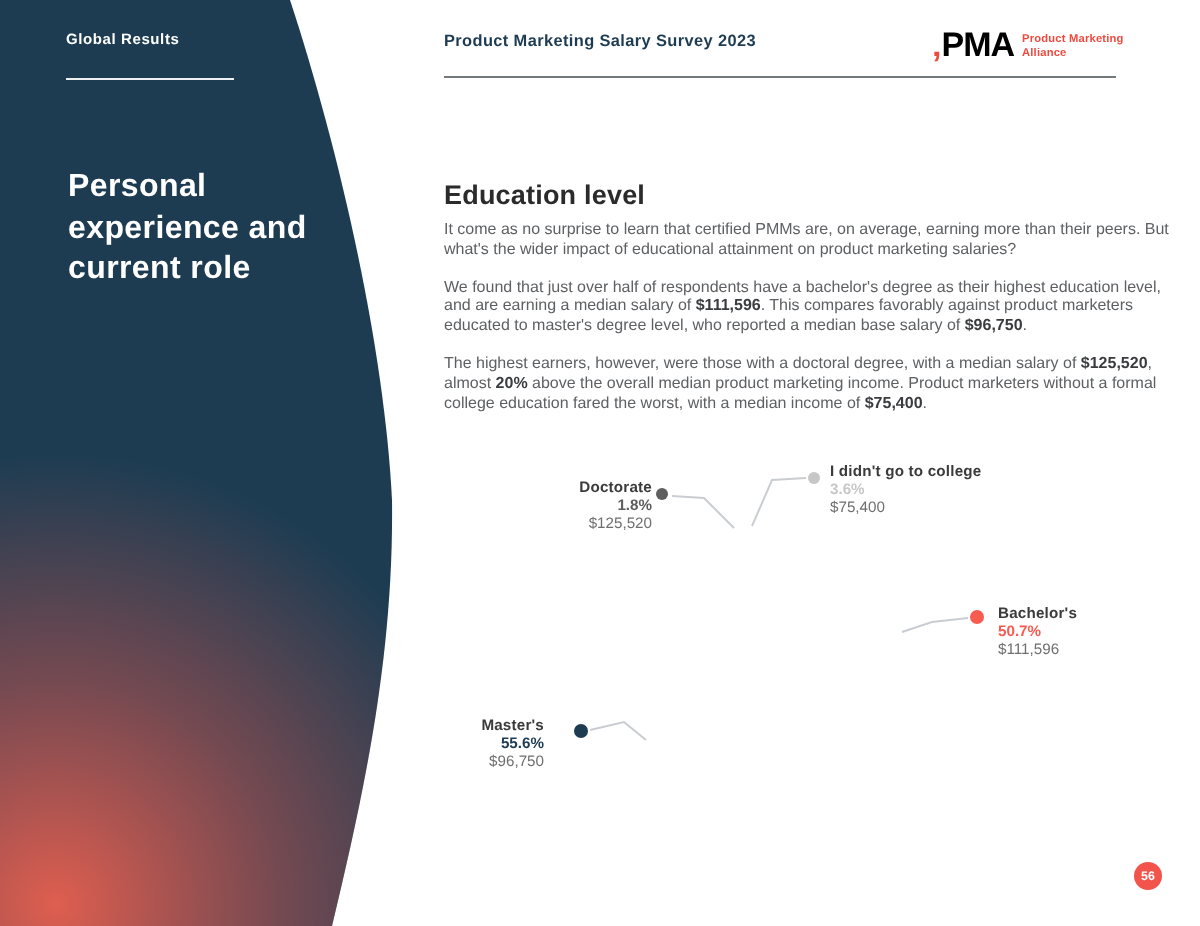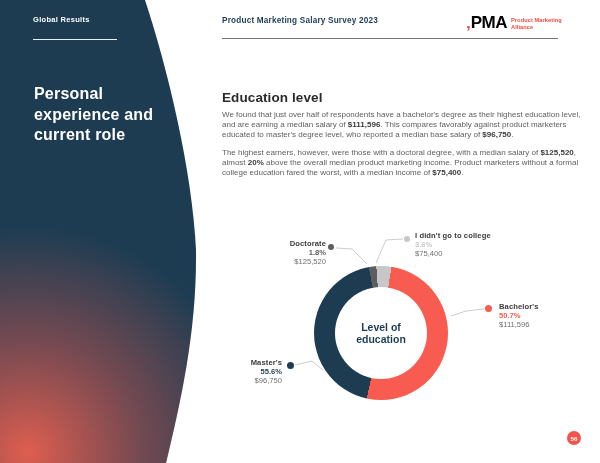--- a/index.html
+++ b/index.html
@@ -120,30 +120,25 @@
     <span class="name">
       <div>Product Marketing</div>
       <div>Alliance</div>
     </span>
   </div>
 
   <div class="abs" id="sidebar-title">Personal experience and current role</div>
 
   <div class="abs" id="article-heading">Education level</div>
   <div class="abs" id="paragraphs">
+    <p><span>It come as no surprise to learn that certified PMMs are, on average, earning more than their peers. But what's the wider impact of educational attainment on product marketing salaries?</span></p>
     <p><span>We found that just over half of respondents have a bachelor's degree as their highest education level, and are earning a median salary of </span><b>$111,596</b><span>. This compares favorably against product marketers educated to master's degree level, who reported a median base salary of </span><b>$96,750</b><span>.</span></p>
     <p><span>The highest earners, however, were those with a doctoral degree, with a median salary of </span><b>$125,520</b><span>, almost </span><b>20%</b><span> above the overall median product marketing income. Product marketers without a formal college education fared the worst, with a median income of </span><b>$75,400</b><span>.</span></p>
   </div>
 
-  <div class="abs" id="donut-ring" style="background: conic-gradient(from -4deg, rgb(199, 199, 199) 0deg, rgb(199, 199, 199) 13.01deg, rgb(248, 91, 79) 13.01deg, rgb(248, 91, 79) 196.27deg, rgb(29, 60, 82) 196.27deg, rgb(29, 60, 82) 353.49deg, rgb(94, 94, 94) 353.49deg, rgb(94, 94, 94) 360deg);">
-    <div id="donut-hole">
-      <div class="center-line">Level of</div>
-      <div class="center-line">education</div>
-    </div>
-  </div>
 
   <svg id="leader-svg" viewBox="0 0 600 463" aria-hidden="true">
     <polyline points="336,248 352,249 367,264" fill="none" stroke="#C9CDD1" stroke-width="1"></polyline>
     <polyline points="403,239 386,240 376,263" fill="none" stroke="#C9CDD1" stroke-width="1"></polyline>
     <polyline points="451,316 466,311 484,309" fill="none" stroke="#C9CDD1" stroke-width="1"></polyline>
     <polyline points="295,365 312,361 323,370" fill="none" stroke="#C9CDD1" stroke-width="1"></polyline>
   </svg>
 
   <span class="dot" style="left: 328px; top: 244px; width: 6px; height: 6px; background: rgb(94, 94, 94);"></span>
   <span class="dot" style="left: 404px; top: 236px; width: 6px; height: 6px; background: rgb(199, 199, 199);"></span>
@@ -158,21 +153,21 @@
   <div class="cl" style="left:415px; top:232px;">
     <div class="name">I didn't go to college</div>
     <div class="pct" style="color: rgb(199, 199, 199);">3.6%</div>
     <div class="sal">$75,400</div>
   </div>
   <div class="cl" style="left:499px; top:303px;">
     <div class="name">Bachelor's</div>
     <div class="pct" style="color: rgb(248, 91, 79);">50.7%</div>
     <div class="sal">$111,596</div>
   </div>
-  <div class="cl right" style="left:182px; top:359px; width:100px;">
+  <div class="cl right" style="left:172px; top:359px; width:100px;">
     <div class="name">Master's</div>
     <div class="pct" style="color: rgb(29, 60, 82);">55.6%</div>
     <div class="sal">$96,750</div>
   </div>
 
   <div class="abs" id="page-badge">56</div>
 
 </div>
 
 </body></html>

